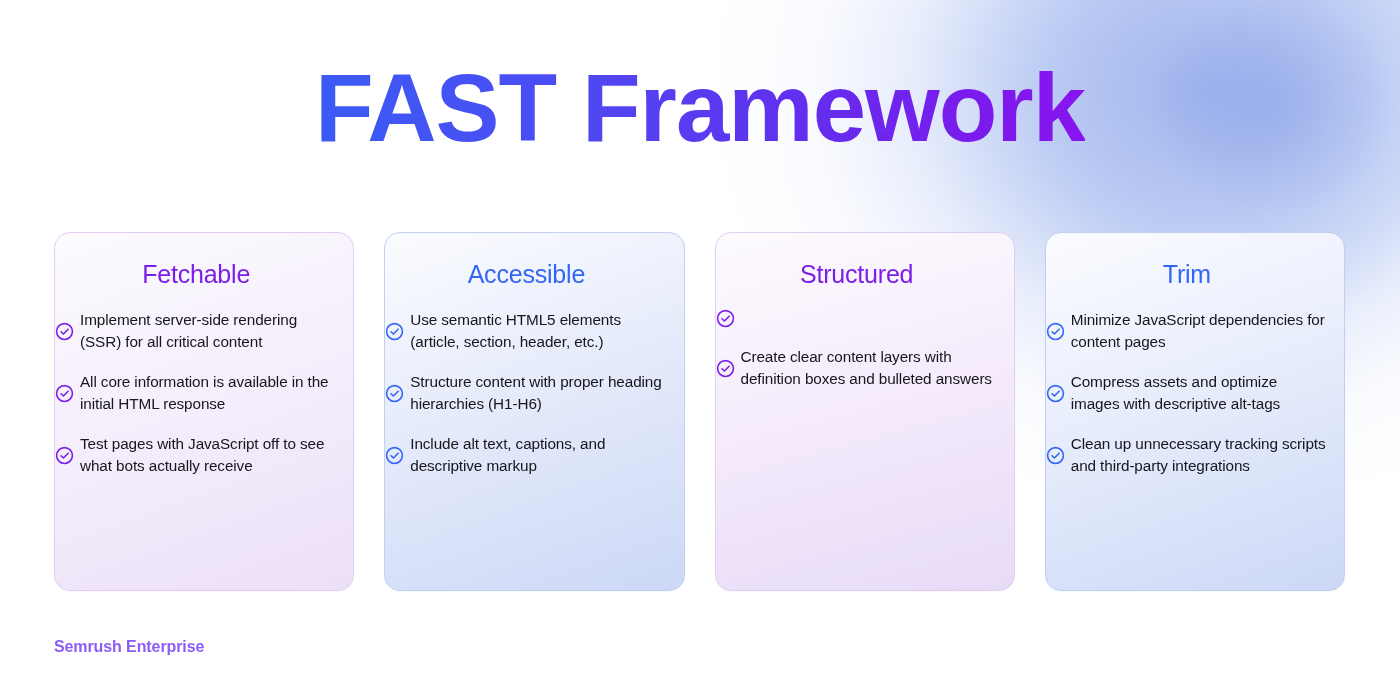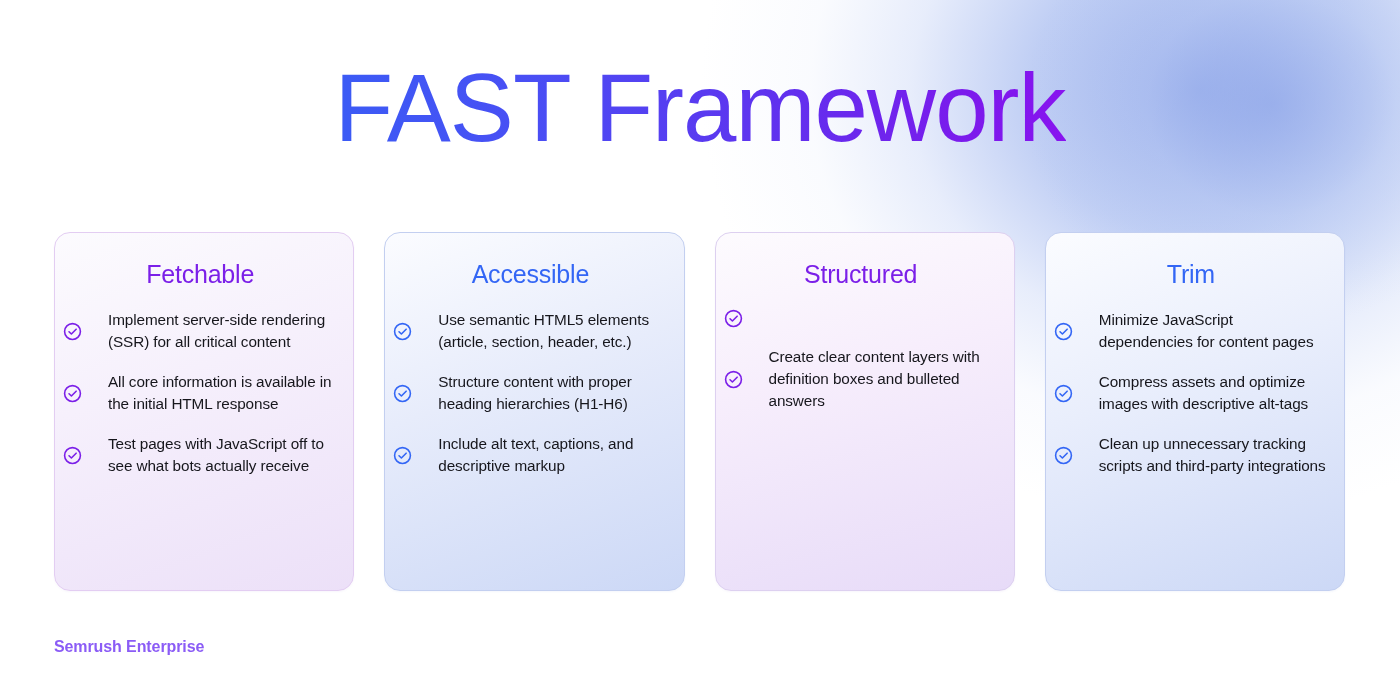--- a/index.html
+++ b/index.html
@@ -49,21 +49,21 @@
   .title-wrap {
     position:absolute;
     left:0; top:54px;
     width:1400px;
     text-align:center;
   }
   .main-title {
     display:inline-block;
     font-size:96px;
     line-height:1.12;
-    font-weight:400;
+    font-weight:700;
     letter-spacing:-1px;
     background:linear-gradient(90deg,
         #3b5bf5 0%,
         #4a4ef4 28%,
         #6130ee 62%,
         #7d19ec 88%,
         #8814ef 100%);
     -webkit-background-clip:text;
     background-clip:text;
     color:transparent;
@@ -75,21 +75,21 @@
     position:absolute;
     left:54px; top:232px;
     width:1291px;
     display:flex;
     gap:30px;
   }
   .card {
     width:301px;
     min-height:359px;
     border-radius:16px;
-    padding:26px 16px 22px 8px;
+    padding:26px 16px 22px 0;
     position:relative;
   }
   .card.purple {
     background:linear-gradient(160deg, #fcfbfe 0%, #f6f0fc 40%, #ece0f8 100%);
     border:1px solid #e3cdf2;
     box-shadow:0 1px 2px rgba(120,70,200,0.05);
   }
   .card.blue {
     background:linear-gradient(160deg, #fbfcff 0%, #e7ecfb 42%, #ccd8f6 100%);
     border:1px solid #c3cff0;
@@ -115,21 +115,21 @@
     letter-spacing:-0.2px;
   }
   .t-purple { color:#7b1fe8; }
   .t-blue   { color:#3366f5; }
 
   .bullets { display:flex; flex-direction:column; gap:18px; }
 
   .bullet {
     display:flex;
     align-items:center;
-    gap:26px;
+    gap:6px;
   }
   .bullet .chk {
     flex:0 0 auto;
     width:19px; height:19px;
     display:block;
   }
   .bullet .btext {
     font-size:15.3px;
     line-height:22px;
     color:#16161c;

